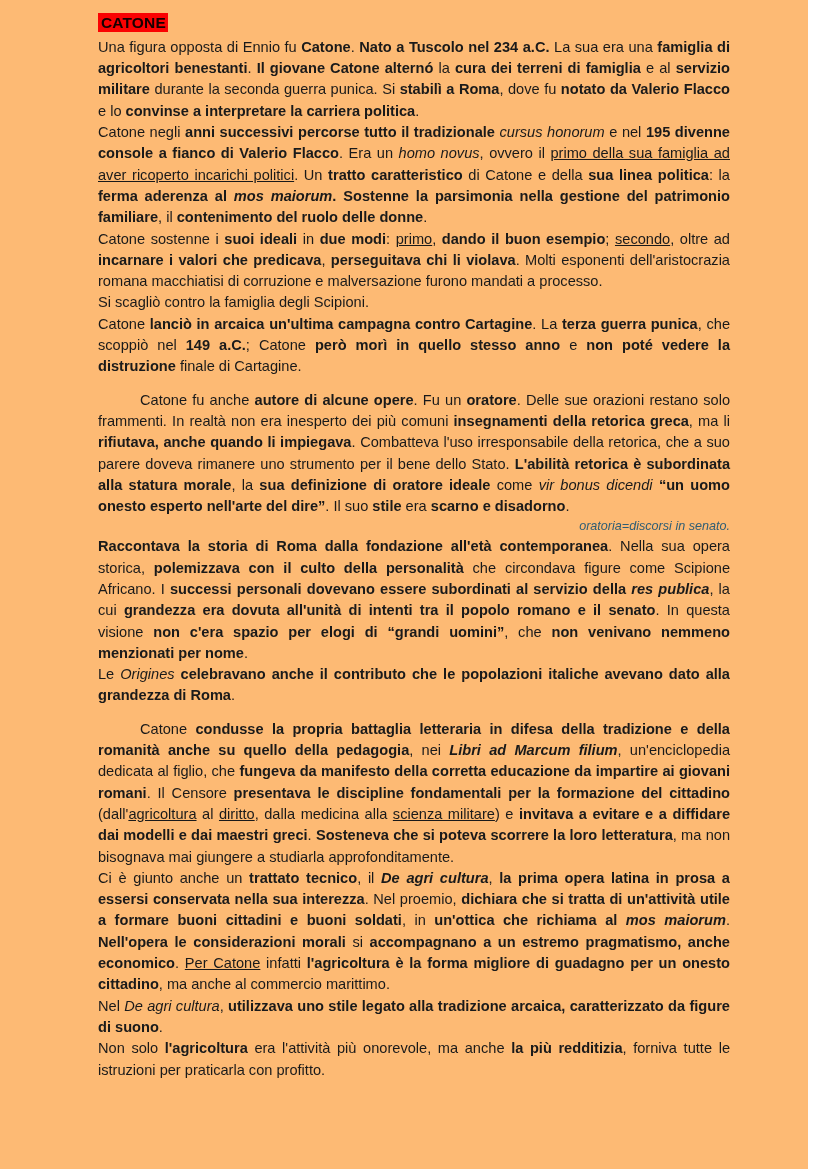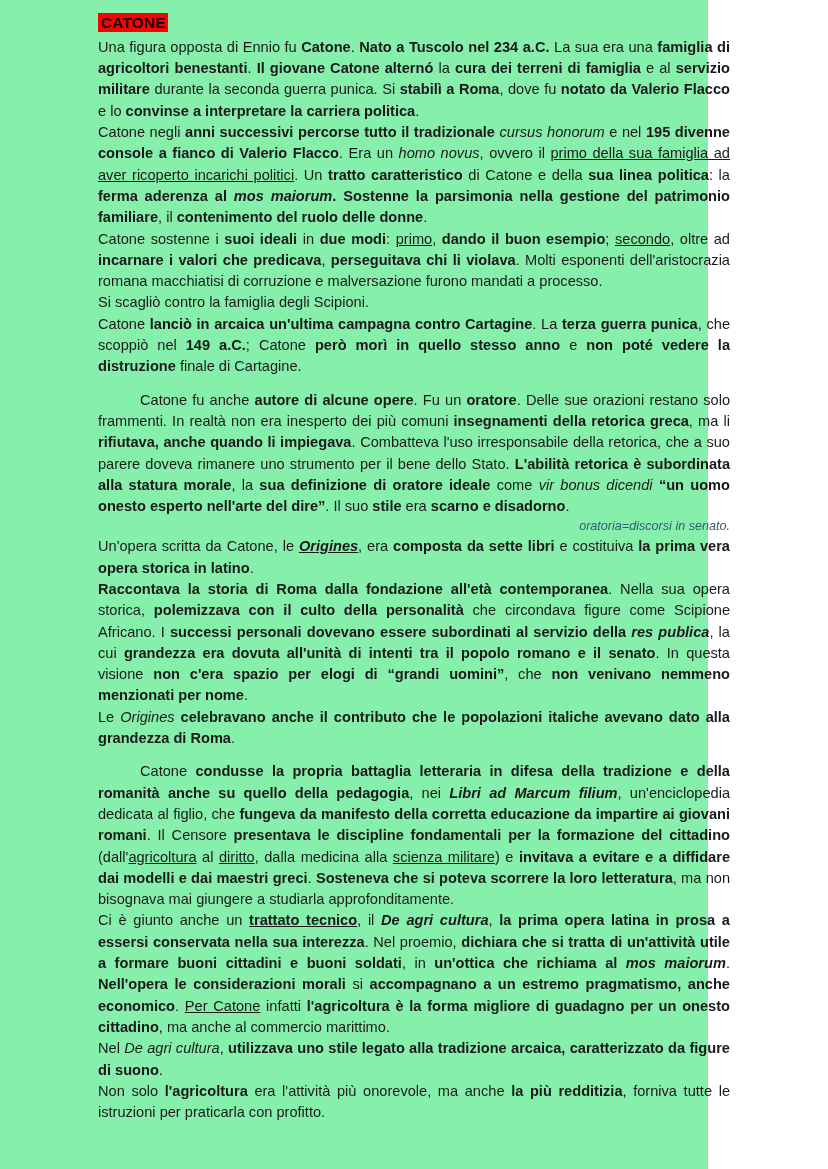--- a/index.html
+++ b/index.html
@@ -10,25 +10,25 @@
   }
   body {
     width: 828px;
     height: 1169px;
     font-family: "Liberation Sans", sans-serif;
     color: #1a1a1a;
     -webkit-font-smoothing: antialiased;
   }
   .page {
     position: relative;
-    width: 708px;
+    width: 808px;
     height: 1169px;
     box-sizing: border-box;
     padding: 14px 98px 0 98px;
-    background: #86efac;
+    background: #fdba74;
   }
   .doc-body {
     width: 632px;
   }
   
   .title-line {
     margin: 0 0 4px 0;
     line-height: 1.18;
   }
   .title-hl {
@@ -57,42 +57,41 @@
     margin: 0;
     font-size: 12.6px;
     line-height: 19px;
     font-style: italic;
     color: #2f5d74;
     text-align: right;
   }
   b, .b { font-weight: bold; }
   i, .i { font-style: italic; }
   .u { text-decoration: underline; text-underline-offset: 1px; }
-  .bu { font-weight: bold; text-decoration: underline; text-underline-offset: 1px; }
+  .bu { font-weight: bold; text-underline-offset: 1px; }
   .biu { font-weight: bold; font-style: italic; text-decoration: underline; text-underline-offset: 1px; }
   .bi { font-weight: bold; font-style: italic; }
 </style>
 </head>
 <body>
 
 <div class="page">
   <div class="doc-body">
 
     <div class="title-line">
       <span class="title-hl">CATONE</span>
     </div>
 
     <p class="para">Una figura opposta di Ennio fu <span class="b">Catone</span>. <span class="b">Nato a Tuscolo nel 234 a.C.</span> La sua era una <span class="b">famiglia di agricoltori benestanti</span>. <span class="b">Il giovane Catone alternó</span> la <span class="b">cura dei terreni di famiglia</span> e al <span class="b">servizio militare</span> durante la seconda guerra punica. Si <span class="b">stabilì a Roma</span>, dove fu <span class="b">notato da Valerio Flacco</span> e lo <span class="b">convinse a interpretare la carriera politica</span>.</p>
     <p class="para">Catone negli <span class="b">anni successivi percorse tutto il tradizionale </span><span class="i">cursus honorum</span> e nel <span class="b">195 divenne console a fianco di Valerio Flacco</span>. Era un <span class="i">homo novus</span>, ovvero il <span class="u">primo della sua famiglia ad aver ricoperto incarichi politici</span>. Un <span class="b">tratto caratteristico</span> di Catone e della <span class="b">sua linea politica</span>: la <span class="b">ferma aderenza al </span><span class="bi">mos maiorum</span><span class="b">. Sostenne la parsimonia nella gestione del patrimonio familiare</span>, il <span class="b">contenimento del ruolo delle donne</span>.</p>
     <p class="para">Catone sostenne i <span class="b">suoi ideali</span> in <span class="b">due modi</span>: <span class="u">primo</span>, <span class="b">dando il buon esempio</span>; <span class="u">secondo</span>, oltre ad <span class="b">incarnare i valori che predicava</span>, <span class="b">perseguitava chi li violava</span>. Molti esponenti dell'aristocrazia romana macchiatisi di corruzione e malversazione furono mandati a processo.</p>
     <p class="para">Si scagliò contro la famiglia degli Scipioni.</p>
     <p class="para">Catone <span class="b">lanciò in arcaica un'ultima campagna contro Cartagine</span>. La <span class="b">terza guerra punica</span>, che scoppiò nel <span class="b">149 a.C.</span>; Catone <span class="b">però morì in quello stesso anno</span> e <span class="b">non poté vedere la distruzione</span> finale di Cartagine.</p>
     <p class="para indent">Catone fu anche <span class="b">autore di alcune opere</span>. Fu un <span class="b">oratore</span>. Delle sue orazioni restano solo frammenti. In realtà non era inesperto dei più comuni <span class="b">insegnamenti della retorica greca</span>, ma li <span class="b">rifiutava, anche quando li impiegava</span>. Combatteva l'uso irresponsabile della retorica, che a suo parere doveva rimanere uno strumento per il bene dello Stato. <span class="b">L'abilità retorica è subordinata alla statura morale</span>, la <span class="b">sua definizione di oratore ideale</span> come <span class="i">vir bonus dicendi</span>  <span class="b">“un uomo onesto esperto nell'arte del dire”</span>. Il suo <span class="b">stile</span> era <span class="b">scarno e disadorno</span>.</p>
     <p class="note">oratoria=discorsi in senato.</p>
-    <p class="para">Un'opera scritta da Catone, le <span class="biu">Origines</span>, era <span class="b">composta da sette libri</span> e costituiva <span class="b">la prima vera opera storica in latino</span>.</p>
     <p class="para"><span class="b">Raccontava la storia di Roma dalla fondazione all'età contemporanea</span>. Nella sua opera storica, <span class="b">polemizzava con il culto della personalità</span> che circondava figure come Scipione Africano. I <span class="b">successi personali dovevano essere subordinati al servizio della </span><span class="bi">res publica</span>, la cui <span class="b">grandezza era dovuta all'unità di intenti tra il popolo romano e il senato</span>. In questa visione <span class="b">non c'era spazio per elogi di “grandi uomini”</span>, che <span class="b">non venivano nemmeno menzionati per nome</span>.</p>
     <p class="para">Le <span class="i">Origines</span> <span class="b">celebravano anche il contributo che le popolazioni italiche avevano dato alla grandezza di Roma</span>.</p>
     <p class="para indent">Catone <span class="b">condusse la propria battaglia letteraria in difesa della tradizione e della romanità anche su quello della pedagogia</span>, nei <span class="bi">Libri ad Marcum filium</span>, un'enciclopedia dedicata al figlio, che <span class="b">fungeva da manifesto della corretta educazione da impartire ai giovani romani</span>. Il Censore <span class="b">presentava le discipline fondamentali per la formazione del cittadino</span> (dall'<span class="u">agricoltura</span> al <span class="u">diritto</span>, dalla medicina alla <span class="u">scienza militare</span>) e <span class="b">invitava a evitare e a diffidare dai modelli e dai maestri greci</span>. <span class="b">Sosteneva che si poteva scorrere la loro letteratura</span>, ma non bisognava mai giungere a studiarla approfonditamente.</p>
     <p class="para">Ci è giunto anche un <span class="bu">trattato tecnico</span>, il <span class="bi">De agri cultura</span>, <span class="b">la prima opera latina in prosa a essersi conservata nella sua interezza</span>. Nel proemio, <span class="b">dichiara che si tratta di un'attività utile a formare buoni cittadini e buoni soldati</span>, in <span class="b">un'ottica che richiama al </span><span class="bi">mos maiorum</span>. <span class="b">Nell'opera le considerazioni morali</span> si <span class="b">accompagnano a un estremo pragmatismo, anche economico</span>. <span class="u">Per Catone</span> infatti <span class="b">l'agricoltura è la forma migliore di guadagno per un onesto cittadino</span>, ma anche al commercio marittimo.</p>
     <p class="para">Nel <span class="i">De agri cultura</span>, <span class="b">utilizzava uno stile legato alla tradizione arcaica, caratterizzato da figure di suono</span>.</p>
     <p class="para">Non solo <span class="b">l'agricoltura</span> era l'attività più onorevole, ma anche <span class="b">la più redditizia</span>, forniva tutte le istruzioni per praticarla con profitto.</p>
 
   </div>
 </div>
 

